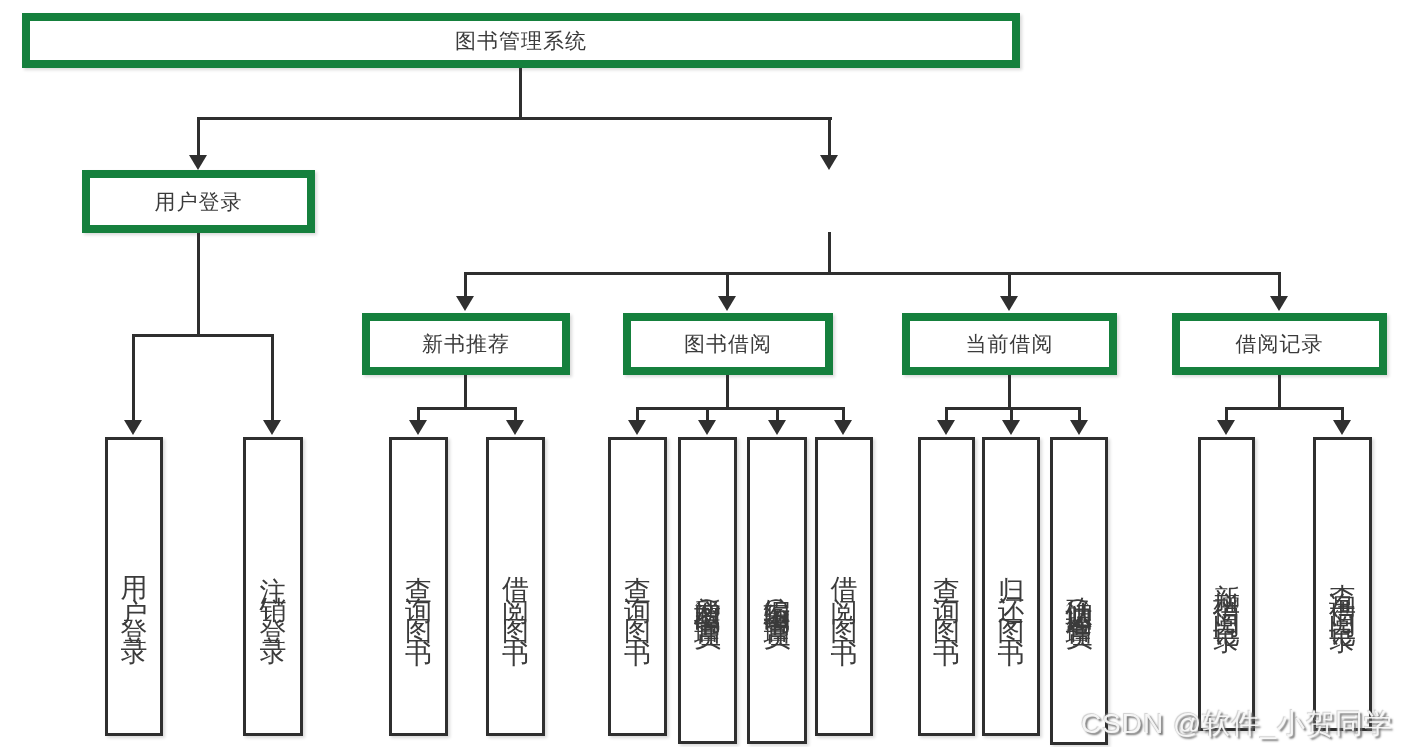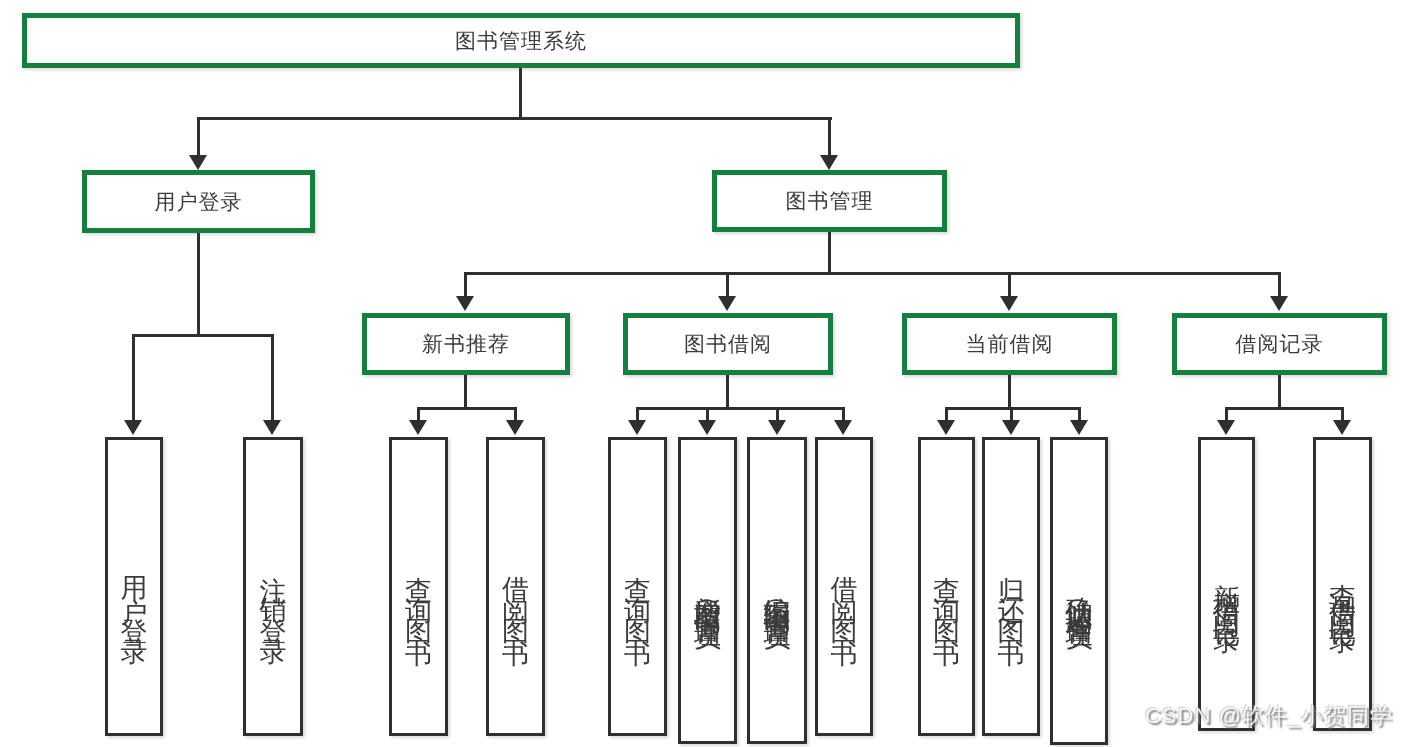--- a/index.html
+++ b/index.html
@@ -6,21 +6,21 @@
   *{box-sizing:border-box;}
   #stage{
     position:relative;
     width:1405px;height:747px;
     background:#ffffff;
     font-family:"Liberation Sans","DejaVu Sans",sans-serif;
     overflow:hidden;
   }
   .hbox{
     position:absolute;
-    border:5px solid #15803d;
+    border:8px solid #15803d;
     background:#ffffff;
     display:flex;align-items:center;justify-content:center;
     font-size:21px;color:#3b3b3b;letter-spacing:1px;
     box-shadow:2px 2px 3px rgba(0,0,0,0.15);
   }
   .vbox{
     position:absolute;
     border:3px solid #2f2f2f;
     background:#ffffff;
     display:flex;align-items:center;justify-content:center;
@@ -37,22 +37,22 @@
   .sp-tight{letter-spacing:4px; margin-bottom:-4px;}
   .line{position:absolute;background:#2f2f2f;}
   .arrow{
     position:absolute;width:0;height:0;
     border-left:9px solid transparent;
     border-right:9px solid transparent;
     border-top:15px solid #2f2f2f;
   }
   .watermark{
     position:absolute;
-    right:12px;bottom:16px;
-    font-size:22px;letter-spacing:1px;
+    right:12px;bottom:4px;
+    font-size:28px;letter-spacing:1px;
     color:rgba(248,248,248,0.95);
     text-shadow:2px 2px 2px rgba(110,110,110,0.95), -1px -1px 1px rgba(160,160,160,0.5);
     white-space:nowrap;
   }
 </style>
 </head>
 <body>
 
 <div id="stage">
 
@@ -62,23 +62,20 @@
 
   <div class="line" style="left:519px;top:68px;width:3px;height:52px;"></div>
   <div class="line" style="left:197px;top:117px;width:635px;height:3px;"></div>
   <div class="line" style="left:197px;top:117px;width:3px;height:42px;"></div>
   <div class="line" style="left:828px;top:117px;width:3px;height:42px;"></div>
   <div class="arrow" style="left:189px;top:155px;"></div>
   <div class="arrow" style="left:820px;top:155px;"></div>
 
   <div class="hbox" style="left:82px;top:170px;width:233px;height:63px;">
     <span>用户登录</span>
-  </div>
-  <div class="hbox" style="left:712px;top:170px;width:235px;height:62px;">
-    <span>图书管理</span>
   </div>
 
   <div class="line" style="left:197px;top:233px;width:3px;height:104px;"></div>
   <div class="line" style="left:132px;top:334px;width:142px;height:3px;"></div>
   <div class="line" style="left:132px;top:334px;width:3px;height:90px;"></div>
   <div class="line" style="left:271px;top:334px;width:3px;height:90px;"></div>
   <div class="arrow" style="left:124px;top:420px;"></div>
   <div class="arrow" style="left:263px;top:420px;"></div>
 
   <div class="line" style="left:828px;top:232px;width:3px;height:43px;"></div>

